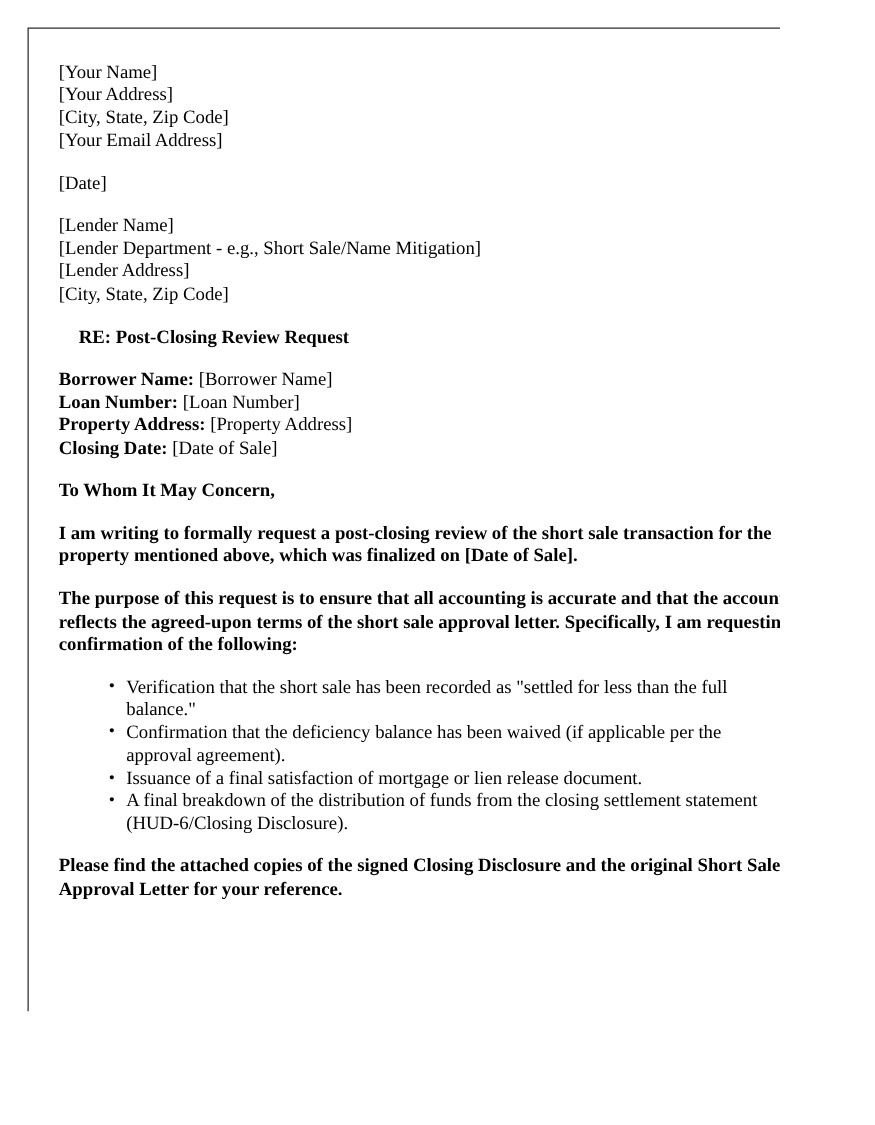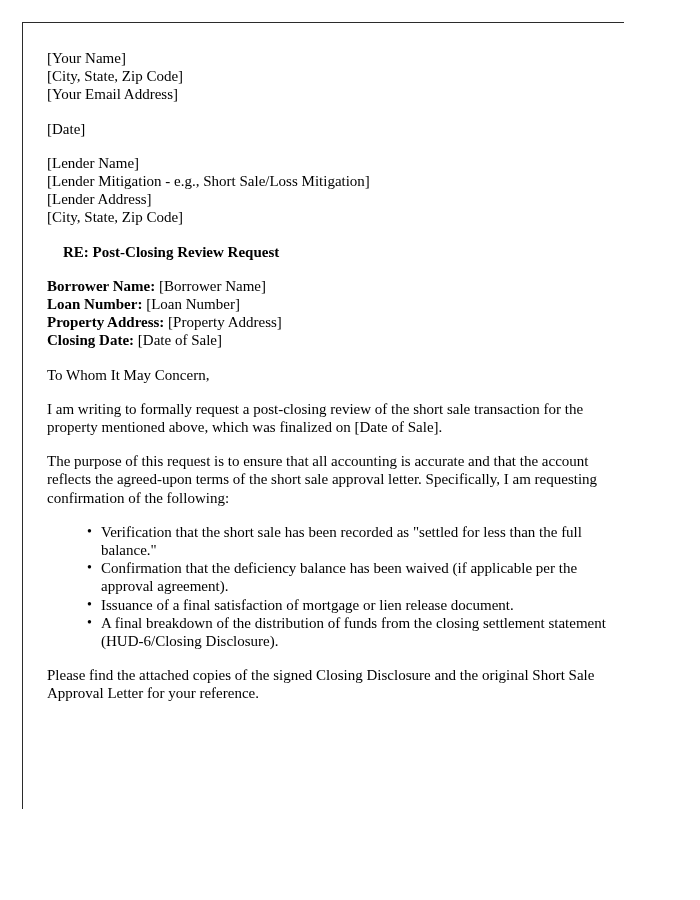--- a/index.html
+++ b/index.html
@@ -61,20 +61,21 @@
     margin-left: 16px;
   }
 
   .field-label {
     font-weight: bold;
   }
 
   .para {
     margin: 0 0 16px 0;
     text-align: left;
+    font-weight: bold;
   }
 
   .bullets {
     margin: 0 0 16px 0;
     padding: 0 0 0 40px;
     list-style: none;
   }
   .bullets li {
     position: relative;
     margin: 0 12px 0 0;
@@ -92,31 +93,32 @@
 </head>
 <body>
 
 <div class="page-clip">
   <div class="page">
     <div class="page-inner">
       <div class="letter">
 
         <div class="block">
           <div class="line">[Your Name]</div>
+          <div class="line">[Your Address]</div>
           <div class="line">[City, State, Zip Code]</div>
           <div class="line">[Your Email Address]</div>
         </div>
 
         <div class="block">
           <div class="line">[Date]</div>
         </div>
 
         <div class="block">
           <div class="line">[Lender Name]</div>
-          <div class="line">[Lender Mitigation - e.g., Short Sale/Loss Mitigation]</div>
+          <div class="line">[Lender Department - e.g., Short Sale/Name Mitigation]</div>
           <div class="line">[Lender Address]</div>
           <div class="line">[City, State, Zip Code]</div>
         </div>
 
         <div class="block">
           <div class="line subject">RE: Post-Closing Review Request</div>
         </div>
 
         <div class="block">
           <div class="line"><span class="field-label">Borrower Name:</span><span> [Borrower Name]</span></div>

